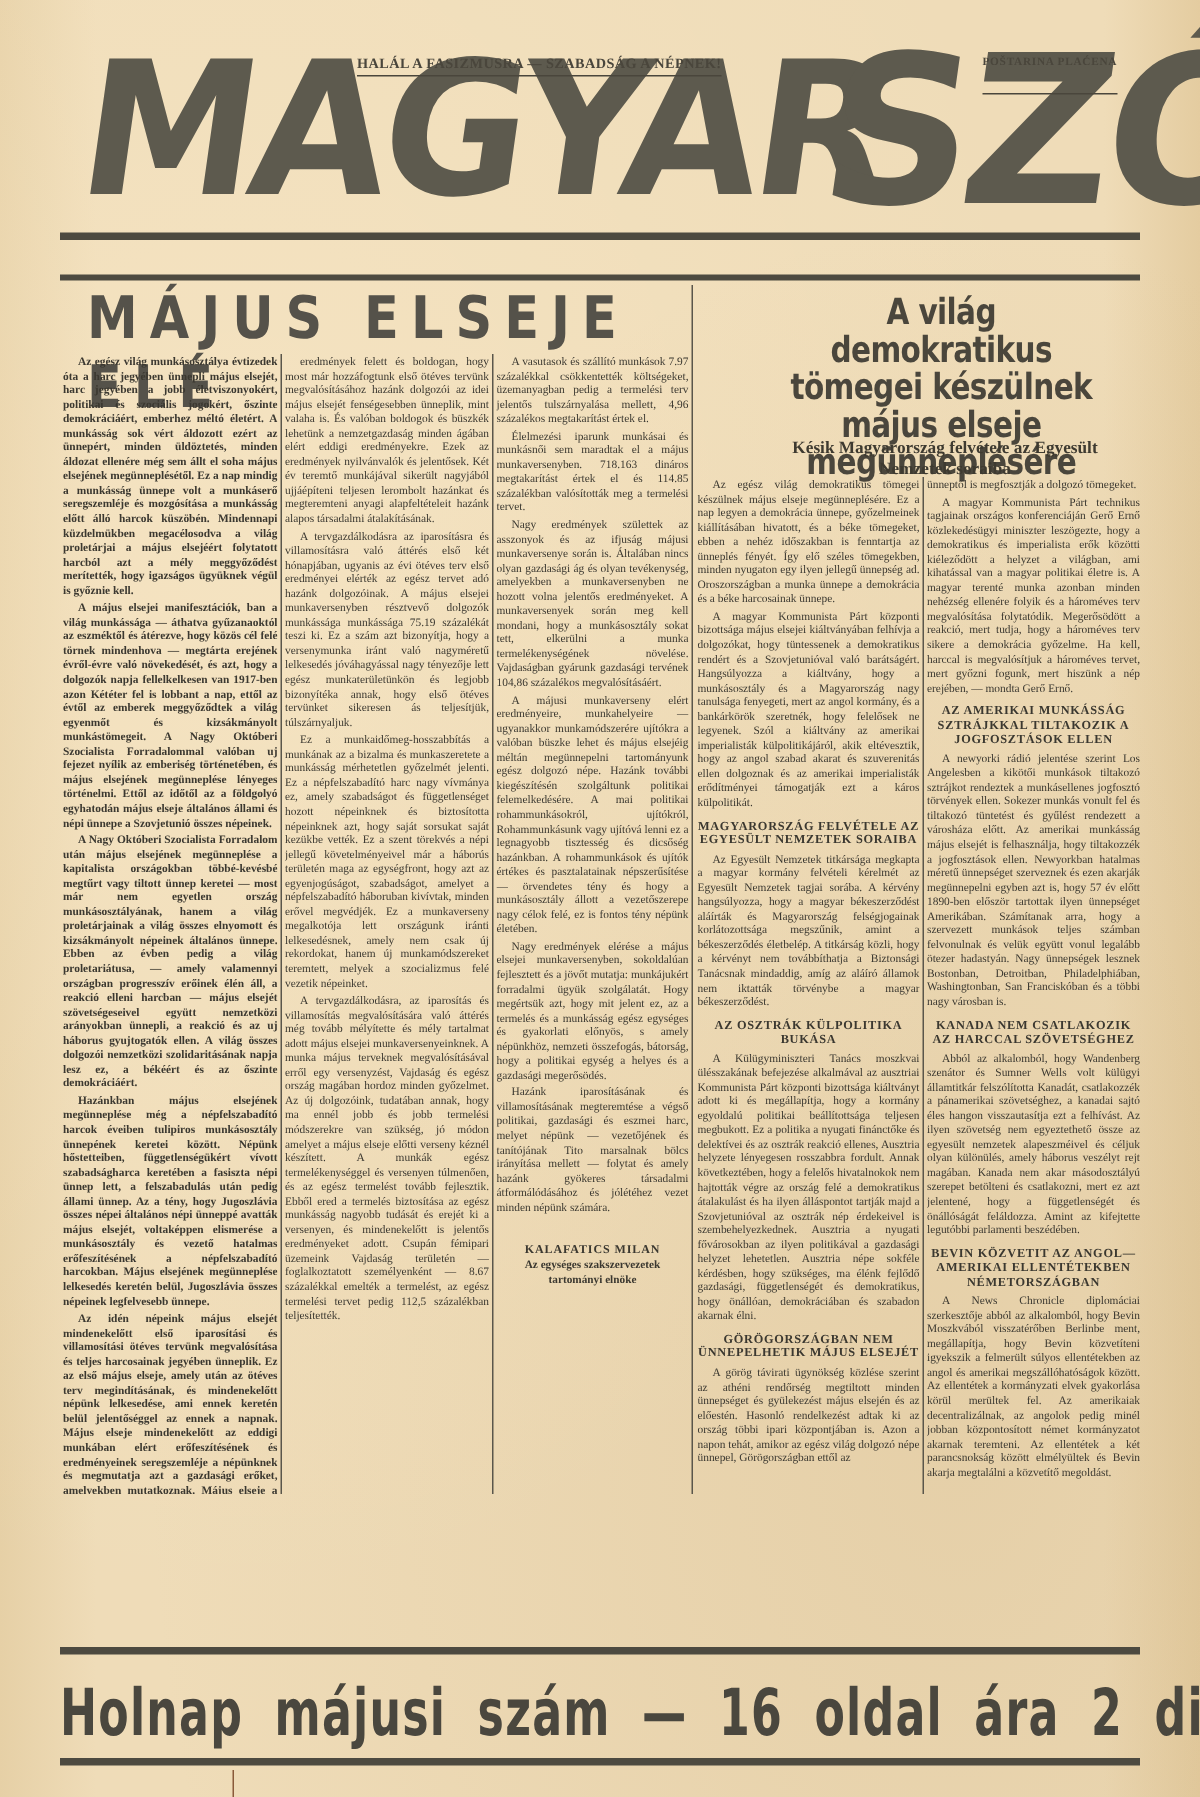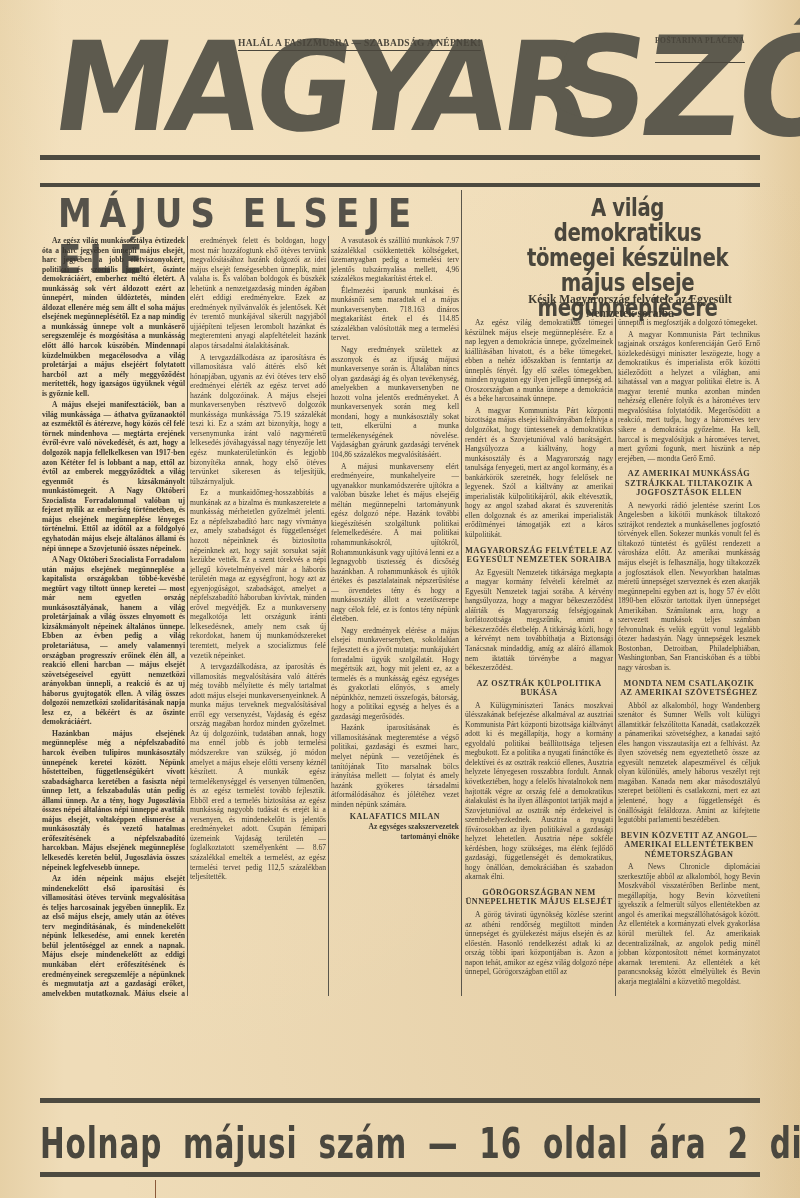--- a/index.html
+++ b/index.html
@@ -69,22 +69,22 @@
   .col2 { left: 150px; width: 136px; height: 760px; }
   .col3 { left: 291px; width: 128px; height: 760px; }
   .col4-lower { left: 425px; width: 148px; top: 318px; height: 680px; }
   .col5-lower { left: 578px; width: 142px; top: 318px; height: 680px; }
   .vrule { position: absolute; width: 1px; background: #5a564b; }
   .sec-head {
     text-align: center; font-weight: bold; font-size: 8.2px; line-height: 9.5px;
     letter-spacing: 0.5px; margin: 6px 0 3px; text-indent: 0 !important;
     font-family: "Liberation Serif", serif;
   }
-  .signature { text-align: center; font-weight: bold; font-size: 8px; margin-top: 3px; letter-spacing: 0.6px; }
-  .sig-role { text-align: right; font-size: 7.5px; line-height: 10px; font-weight: bold; }
+  .signature { text-align: center; font-weight: bold; font-size: 8px; margin-top: 19px; letter-spacing: 0.6px; }
+  .sig-role { text-align: center; font-size: 7.5px; line-height: 10px; font-weight: bold; }
   .banner {
     position: absolute; left: 0; top: 1118px; width: 720px; height: 60px;
     font-family: "DejaVu Sans", sans-serif; font-weight: bold; font-size: 36px;
     color: #4a473e; letter-spacing: 1px; word-spacing: 12px;
     transform: scaleX(0.82) scaleY(1.2); transform-origin: left top; white-space: nowrap;
   }
   .fold-line { position: absolute; left: 155px; top: 1180px; width: 1px; height: 18px; background: #8a5a3a; }
 </style>
 </head>
 <body>
@@ -149,21 +149,21 @@
     <p>A Külügyminiszteri Tanács moszkvai ülésszakának befejezése alkalmával az ausztriai Kommunista Párt központi bizottsága kiáltványt adott ki és megállapítja, hogy a kormány egyoldalú politikai beállítottsága teljesen megbukott. Ez a politika a nyugati finánctőke és delektívei és az osztrák reakció ellenes, Ausztria helyzete lényegesen rosszabbra fordult. Annak következtében, hogy a felelős hivatalnokok nem hajtották végre az ország felé a demokratikus átalakulást és ha ilyen álláspontot tartják majd a Szovjetunióval az osztrák nép érdekeivel is szembehelyezkednek. Ausztria a nyugati fővárosokban az ilyen politikával a gazdasági helyzet lehetetlen. Ausztria népe sokféle kérdésben, hogy szükséges, ma élénk fejlődő gazdasági, függetlenségét és demokratikus, hogy önállóan, demokráciában és szabadon akarnak élni.</p>
     <div class="sec-head">GÖRÖGORSZÁGBAN NEM ÜNNEPELHETIK MÁJUS ELSEJÉT</div>
     <p>A görög távirati ügynökség közlése szerint az athéni rendőrség megtiltott minden ünnepséget és gyülekezést május elsején és az előestén. Hasonló rendelkezést adtak ki az ország többi ipari központjában is. Azon a napon tehát, amikor az egész világ dolgozó népe ünnepel, Görögországban ettől az</p>
   </div>
 
   <div class="col col5-lower">
     <p style="text-indent:0">ünneptől is megfosztják a dolgozó tömegeket.</p>
     <p>A magyar Kommunista Párt technikus tagjainak országos konferenciáján Gerő Ernő közlekedésügyi miniszter leszögezte, hogy a demokratikus és imperialista erők közötti kiéleződött a helyzet a világban, ami kihatással van a magyar politikai életre is. A magyar terenté munka azonban minden nehézség ellenére folyik és a hároméves terv megvalósítása folytatódik. Megerősödött a reakció, mert tudja, hogy a háromé­ves terv sikere a demokrácia győzelme. Ha kell, harccal is megvalósítjuk a háromé­ves tervet, mert győzni fogunk, mert hiszünk a nép erejében, — mondta Gerő Ernő.</p>
     <div class="sec-head">AZ AMERIKAI MUNKÁSSÁG SZTRÁJKKAL TILTAKOZIK A JOGFOSZTÁSOK ELLEN</div>
     <p>A newyorki rádió jelentése szerint Los Angelesben a kikötői munkások tiltakozó sztrájkot rendeztek a munkásellenes jogfosztó törvények ellen. Sokezer munkás vonult fel és tiltakozó tüntetést és gyűlést rendezett a városháza előtt. Az amerikai munkásság május elsejét is felhasználja, hogy tiltakozzék a jogfosztások ellen. Newyorkban hatalmas méretű ünnepséget szerveznek és ezen akarják megünnepelni egyben azt is, hogy 57 év előtt 1890-ben először tartottak ilyen ünnepséget Amerikában. Számítanak arra, hogy a szervezett munkások teljes számban felvonulnak és velük együtt vonul legalább ötezer hadastyán. Nagy ünnepségek lesznek Bostonban, Detroitban, Philadelphiában, Washingtonban, San Franciskóban és a többi nagy városban is.</p>
-    <div class="sec-head">MONDTA NEM CSATLAKOZIK AZ AMERIKAI SZÖVETSÉGHEZ</div>
+    <div class="sec-head">KANADA NEM CSATLAKOZIK AZ HARCCAL SZÖVETSÉGHEZ</div>
     <p>Abból az alkalomból, hogy Wandenberg szenátor és Sumner Wells volt külügyi államtitkár felszólította Kanadát, csatlakozzék a pánamerikai szövetséghez, a kanadai sajtó éles hangon visszautasítja ezt a felhívást. Az ilyen szövetség nem egyeztethető össze az egyesült nemzetek alapeszméivel és céljuk olyan különülés, amely háborus veszélyt rejt magában. Kanada nem akar másodosztályú szerepet betölteni és csatlakozni, mert ez azt jelentené, hogy a függetlenségét és önállóságát feláldozza. Amint az kifejtette legutóbbi parlamenti beszédében.</p>
     <div class="sec-head">BEVIN KÖZVETIT AZ ANGOL—AMERIKAI ELLENTÉTEKBEN NÉMETORSZÁGBAN</div>
     <p>A News Chronicle diplomáciai szerkesztője abból az alkalomból, hogy Bevin Moszkvából visszatérőben Berlinbe ment, megállapítja, hogy Bevin közvetíteni igyekszik a felmerült súlyos ellentétekben az angol és amerikai megszállóhatóságok között. Az ellentétek a kormányzati elvek gyakorlása körül merültek fel. Az amerikaiak decentralizálnak, az angolok pedig minél jobban központosított német kormányzatot akarnak teremteni. Az ellentétek a két parancsnokság között elmélyültek és Bevin akarja megtalálni a közvetítő megoldást.</p>
   </div>
 
   <div class="rule-thick" style="top:1098px;"></div>
   <div class="banner">Holnap májusi szám — 16 oldal ára 2 dinár</div>
   <div class="rule-thick" style="top:1172px;"></div>
 </div>
 <div class="fold-line"></div>

